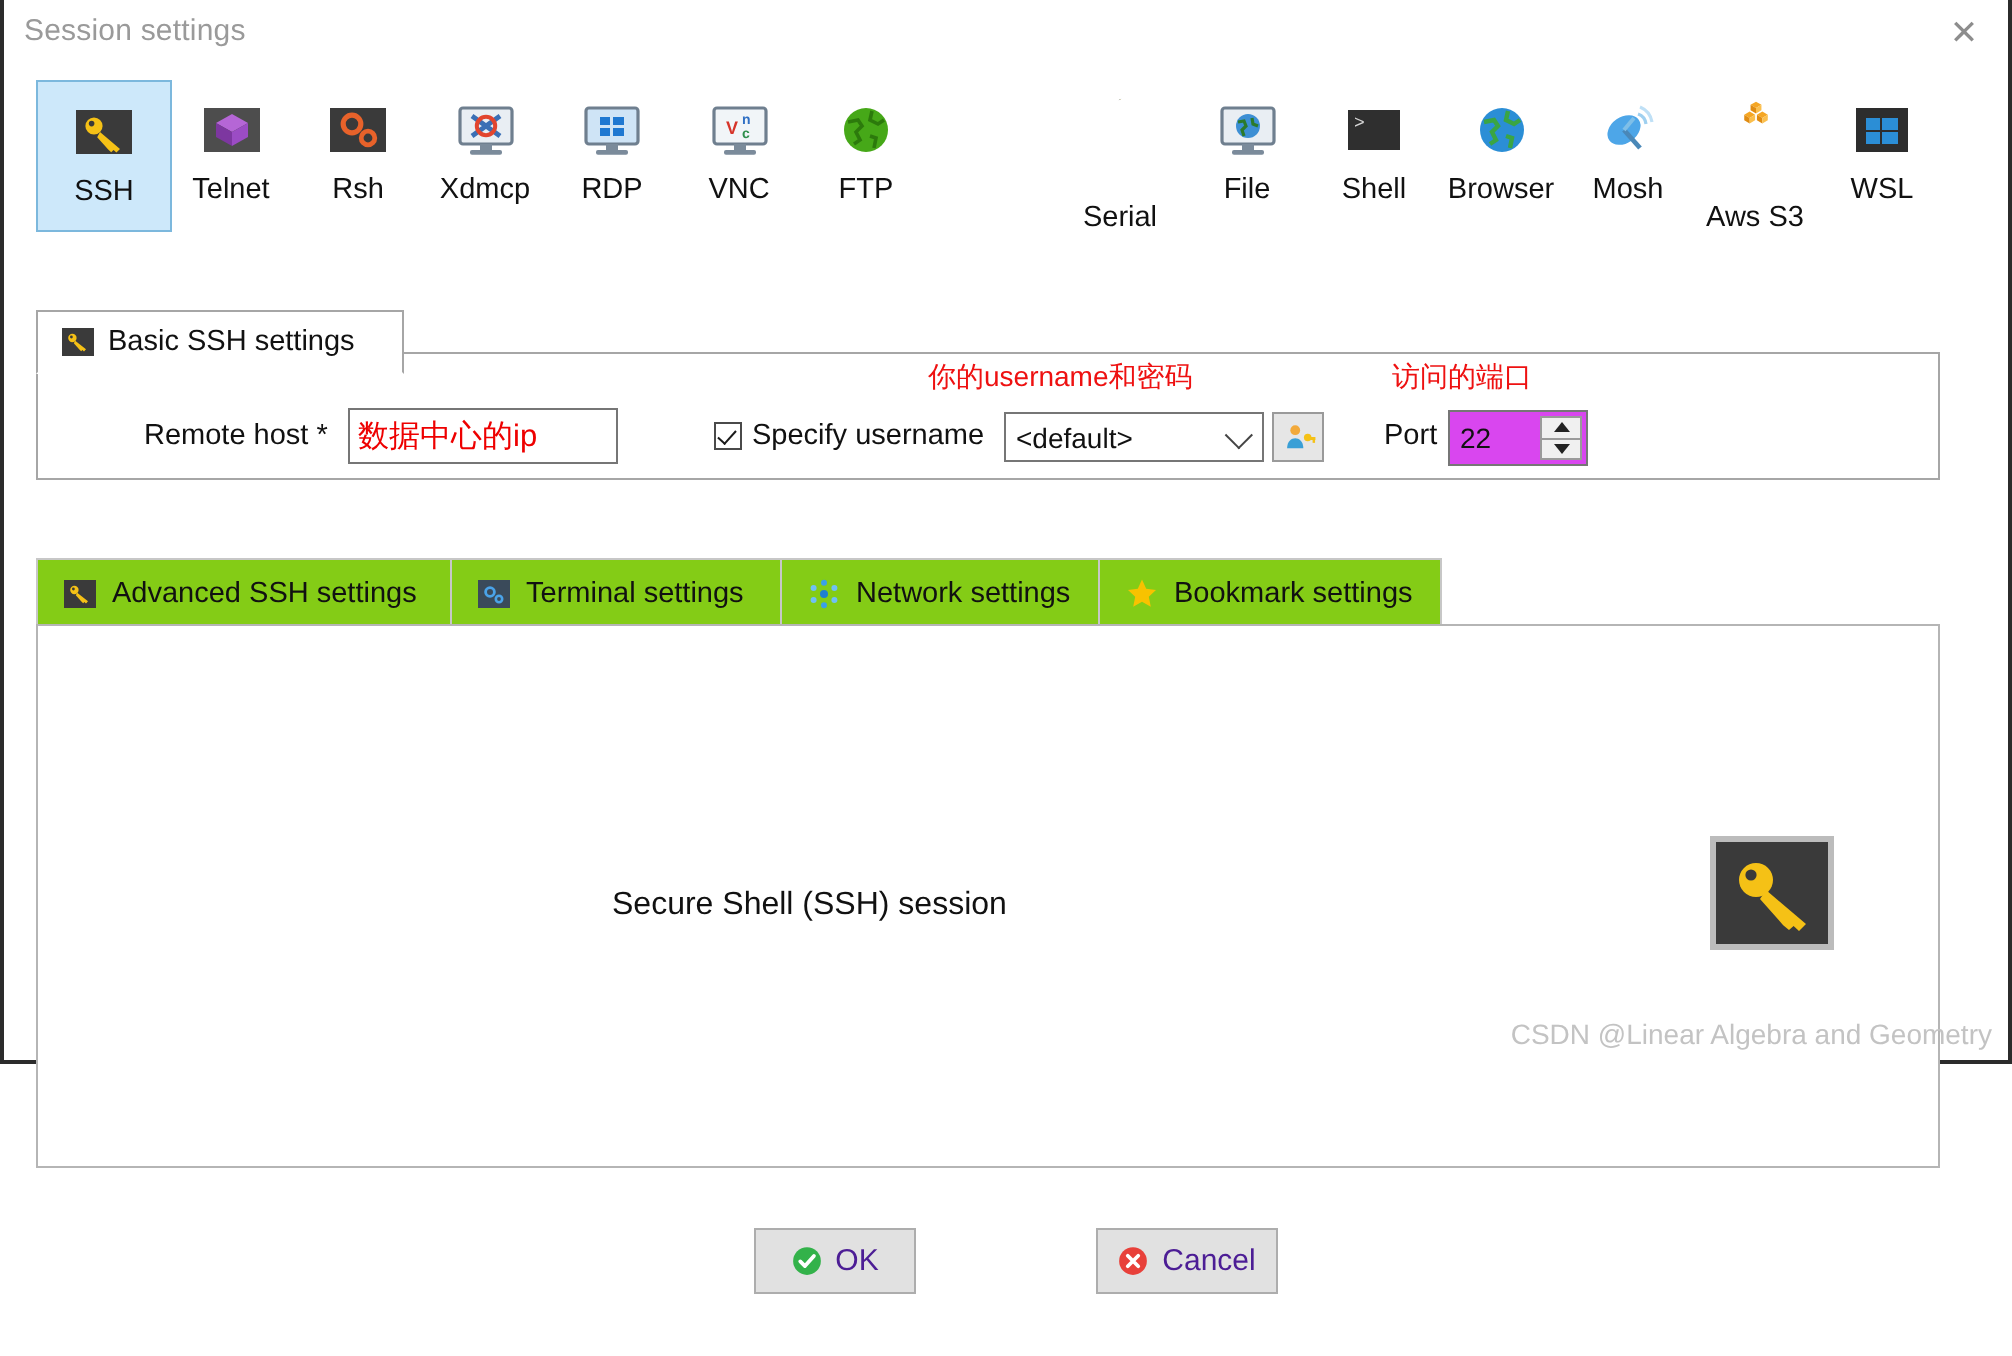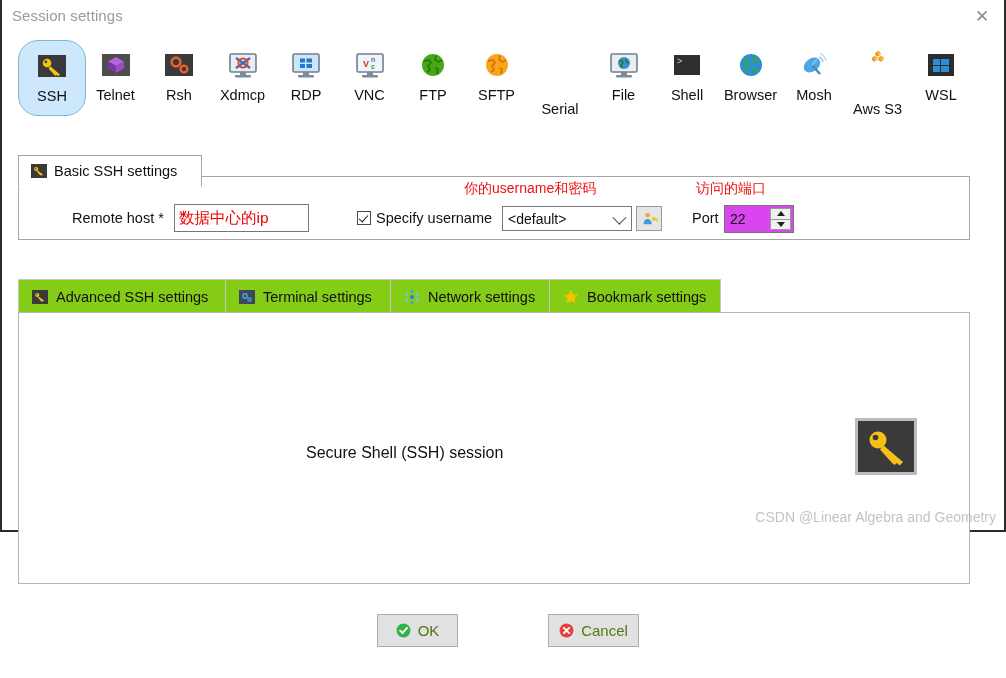--- a/index.html
+++ b/index.html
@@ -240,21 +240,21 @@
 
   
   .dlg-btn {
     position: absolute;
     height: 33px;
     background: #e1e1e1;
     border: 1px solid #adadad;
     box-sizing: border-box;
     display: flex; align-items: center; justify-content: center;
     gap: 7px;
-    font-size: 15px; color: #4d7c0f;
+    font-size: 15px; color: #4c1d95;
     cursor: pointer;
   }
   #ok-button { left: 375px; top: 614px; width: 81px; }
   #cancel-button { left: 546px; top: 614px; width: 91px; }
 
   #watermark {
     position: absolute; right: 8px; bottom: 5px;
     font-size: 14px; color: #c3c3c3;
     white-space: nowrap;
   }
@@ -263,21 +263,21 @@
 <body>
 
 <div id="root">
 
   <div id="titlebar">
     <div id="title-text">Session settings</div>
     <div id="close-btn">✕</div>
   </div>
 
   <div id="type-toolbar">
-      <div class="type-item selected" style="left: 16px; border-radius: 20px;">
+      <div class="type-item selected" style="left: 16px;">
         <svg viewBox="0 0 32 32" class="type-ico">
           <rect x="2" y="5" width="28" height="22" fill="#3a3a3a"></rect>
           <circle cx="11" cy="13" r="4.3" fill="#f5c116"></circle>
           <circle cx="9.8" cy="11.8" r="1.4" fill="#3a3a3a"></circle>
           <path d="M14 16 L24 24.5 L22.2 26.3 L20.8 25 L19.6 26.1 L18.1 24.8 L12.6 18.6 Z" fill="#f5c116"></path>
         </svg>
         <div class="type-label">SSH</div>
       </div>
       <div class="type-item" style="left: 79.5px;">
         <svg viewBox="0 0 32 32" class="type-ico">
@@ -331,29 +331,20 @@
         <div class="type-label">VNC</div>
       </div>
       <div class="type-item" style="left: 397px;">
         <svg viewBox="0 0 32 32" class="type-ico">
           <circle cx="16" cy="16" r="11" fill="#46a818"></circle>
           <path d="M7 12 L12 11 L14 14 L11 17 L13 21 L10 23" fill="none" stroke="#2c7a0c" stroke-width="1.8"></path>
           <path d="M19 6.5 L18 11 L22 13 L25 11" fill="none" stroke="#2c7a0c" stroke-width="1.8"></path>
           <path d="M18 19 L21 20 L20 25" fill="none" stroke="#2c7a0c" stroke-width="1.8"></path>
         </svg>
         <div class="type-label">FTP</div>
-      </div>
-      <div class="type-item" style="left: 460.5px;">
-        <svg viewBox="0 0 32 32" class="type-ico">
-          <circle cx="16" cy="16" r="11" fill="#f9a51a"></circle>
-          <path d="M7 12 L12 11 L14 14 L11 17 L13 21 L10 23" fill="none" stroke="#d4760a" stroke-width="1.8"></path>
-          <path d="M19 6.5 L18 11 L22 13 L25 11" fill="none" stroke="#d4760a" stroke-width="1.8"></path>
-          <path d="M18 19 L21 20 L20 25" fill="none" stroke="#d4760a" stroke-width="1.8"></path>
-        </svg>
-        <div class="type-label">SFTP</div>
       </div>
       <div class="type-item" style="left: 524px; gap: 44px;">
         <svg viewBox="0 0 32 32" class="type-ico">
           <rect x="5" y="13" width="9" height="7" rx="1.5" transform="rotate(-38 9.5 16.5)" fill="#9aa6b2"></rect>
           <rect x="18" y="13" width="9" height="7" rx="1.5" transform="rotate(-38 22.5 16.5)" fill="#b8c2cc"></rect>
           <rect x="13.5" y="13.5" width="6" height="5.5" transform="rotate(-38 16.5 16.2)" fill="#f5c116"></rect>
           <path d="M4 25 L9 20" stroke="#9aa6b2" stroke-width="2.4"></path>
           <path d="M28 7 L23 12" stroke="#b8c2cc" stroke-width="2.4"></path>
         </svg>
         <div class="type-label">Serial</div>

